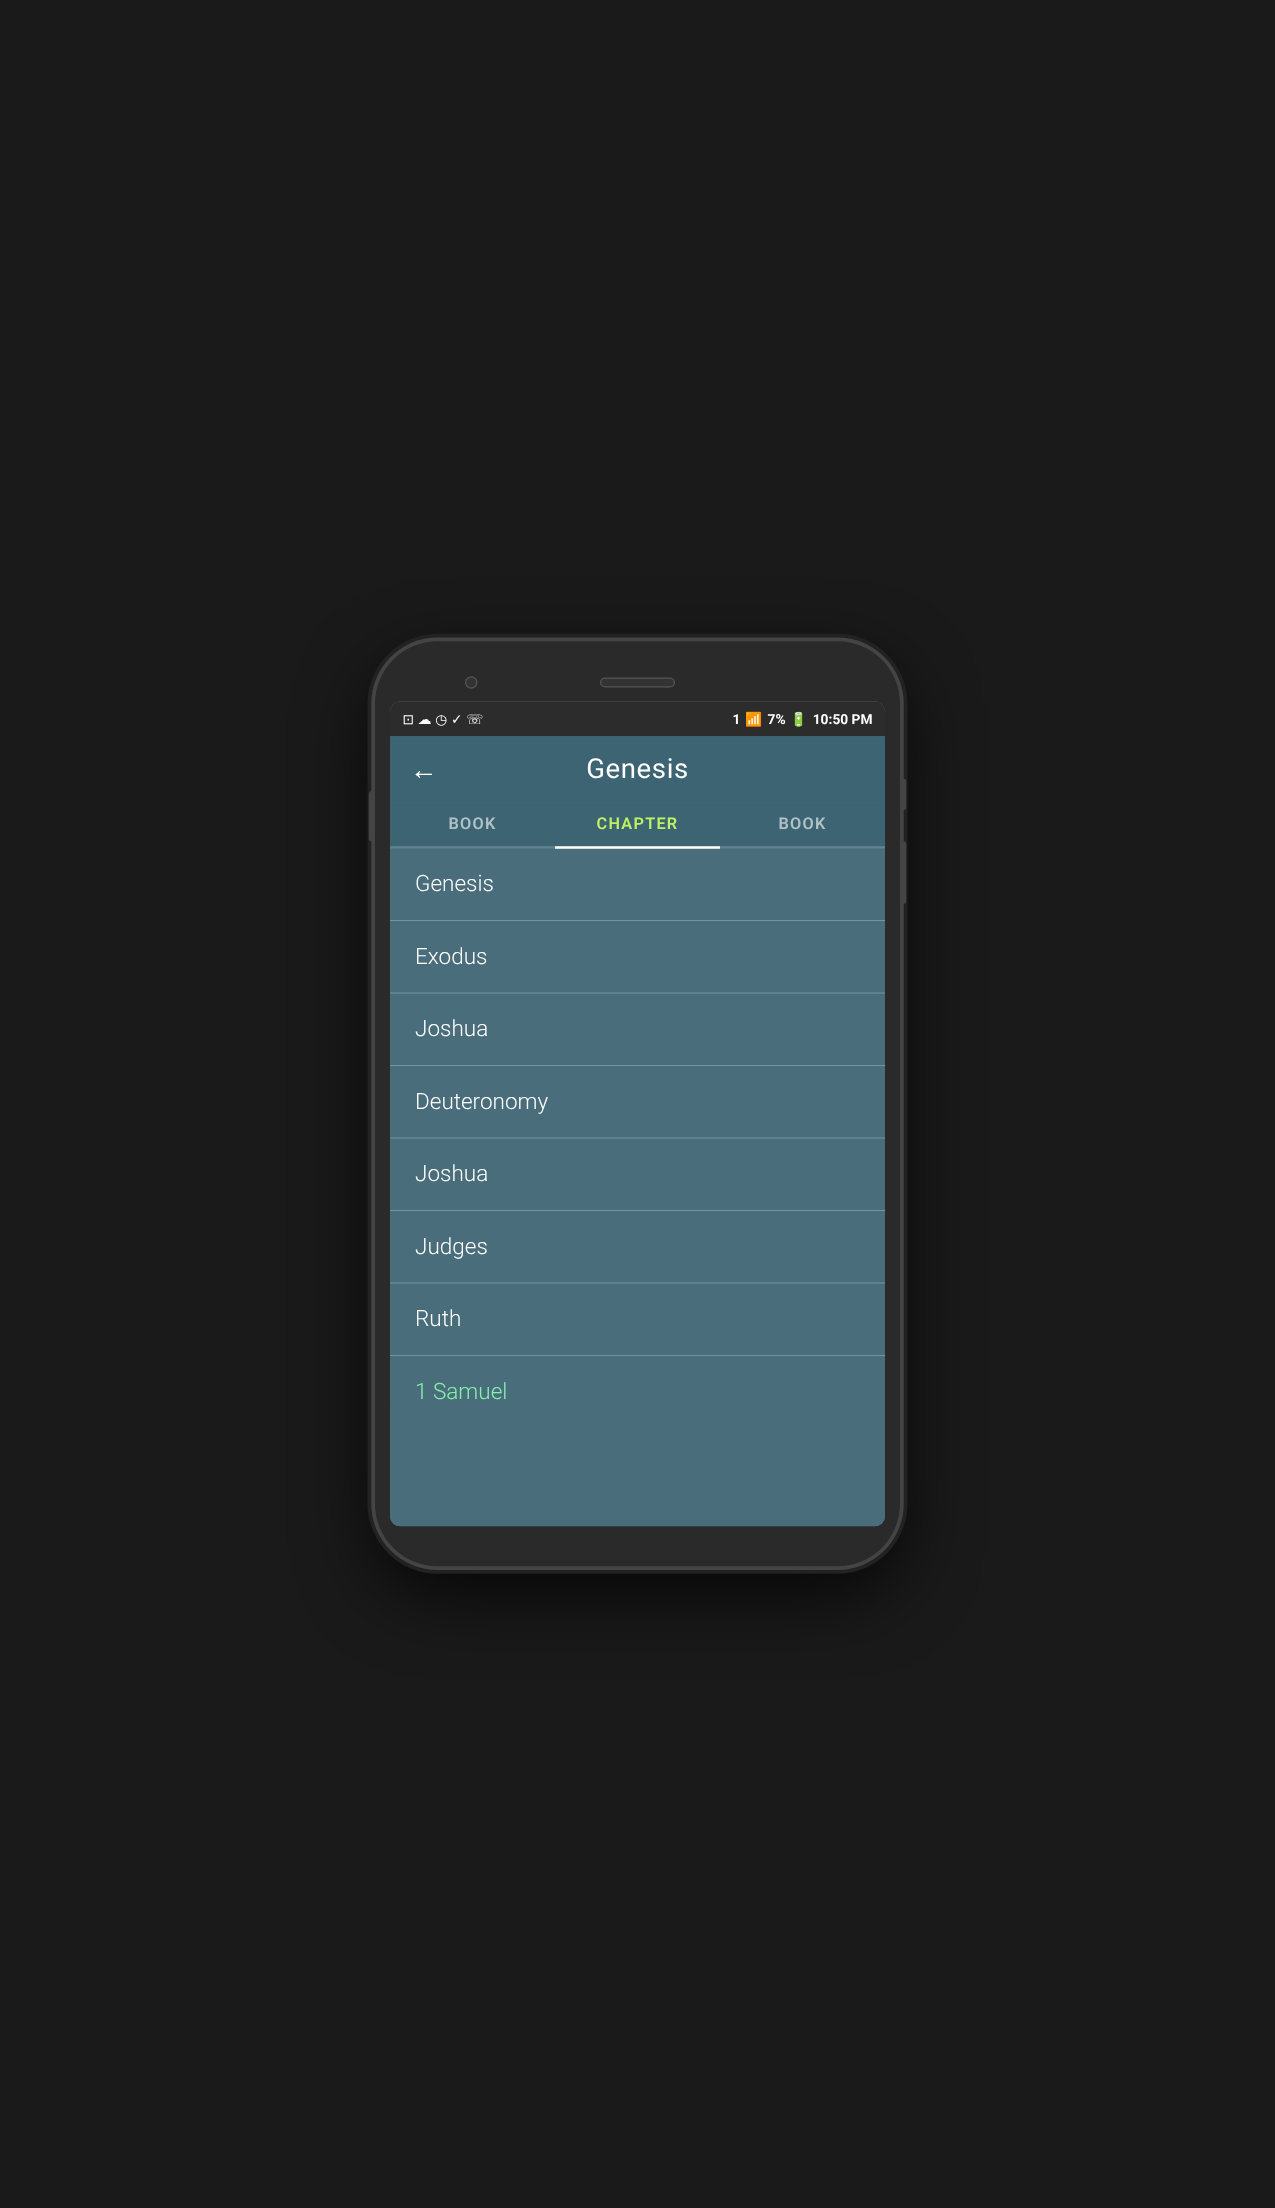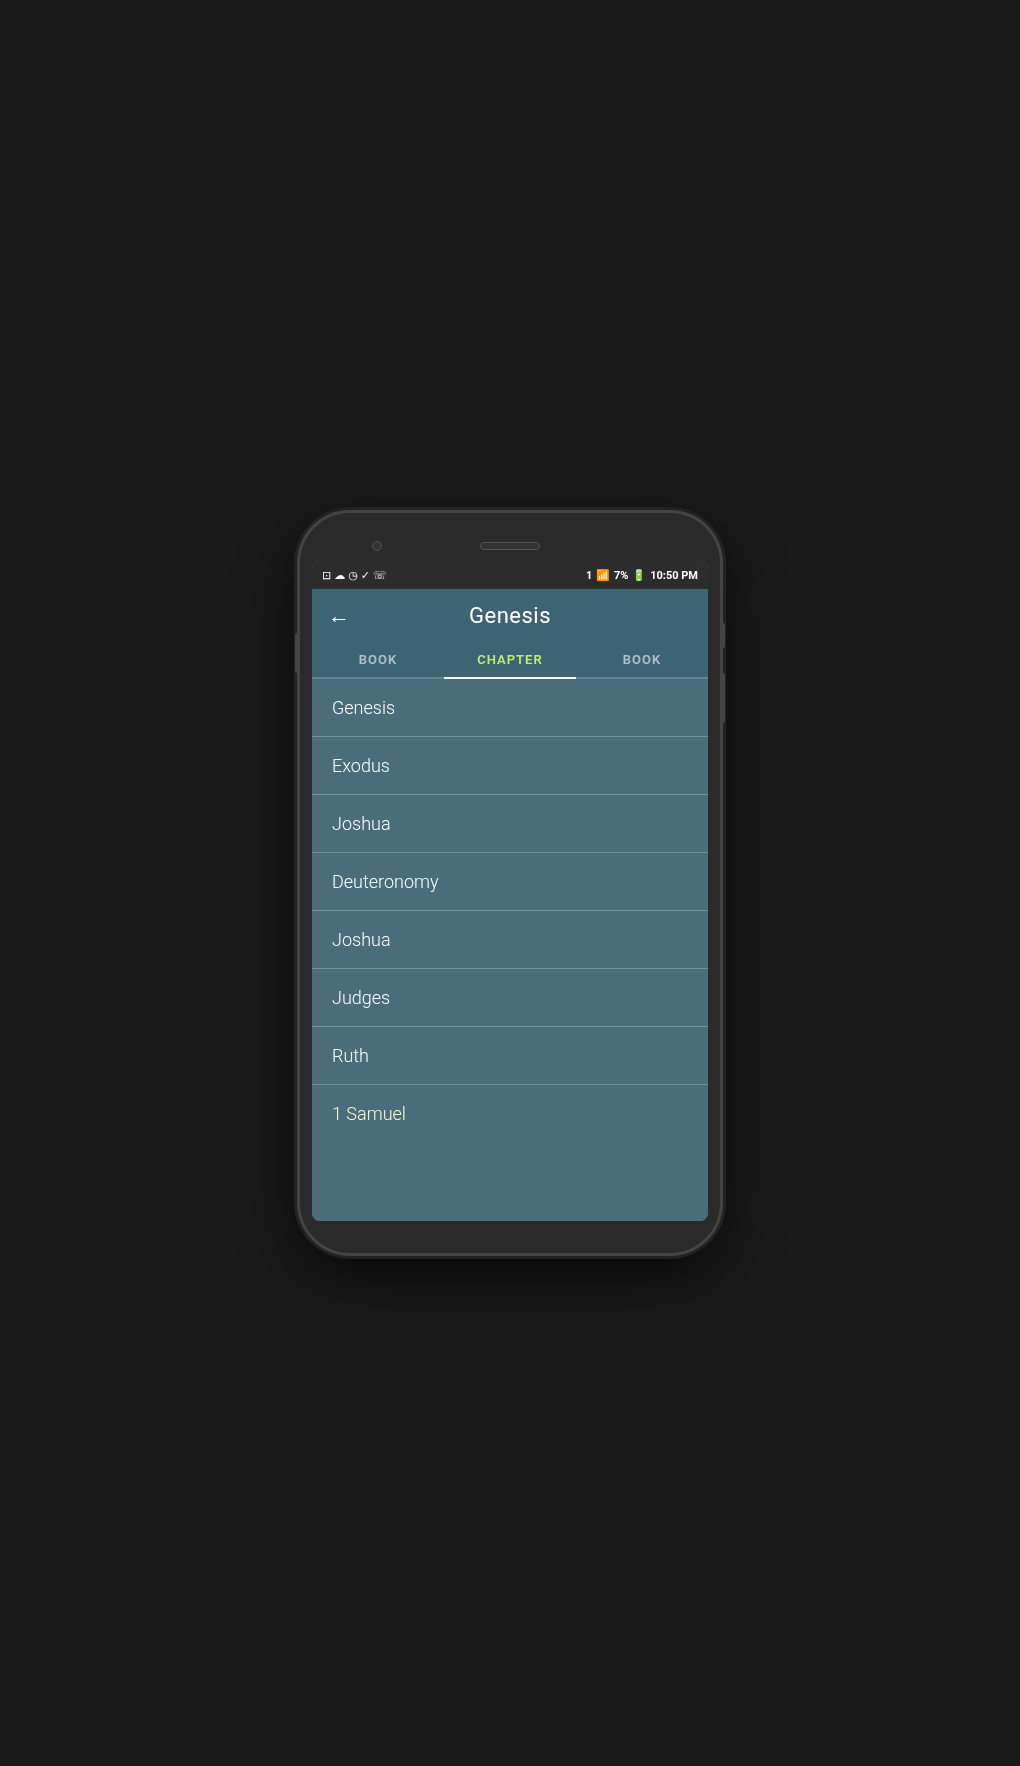--- a/index.html
+++ b/index.html
@@ -163,21 +163,21 @@
       color: white;
       font-size: 18px;
       font-weight: 300;
       border-bottom: 1px solid rgba(255,255,255,0.25);
       cursor: pointer;
       background: #4a6d7c;
     }
 
     .book-item-partial {
       padding: 18px 20px;
-      color: #fef9c3;
+      color: #86efac;
       font-size: 18px;
       font-weight: 300;
       background: #4a6d7c;
       overflow: hidden;
       height: 40px;
     }
 
     .phone-bottom {
       height: 18px;
     }

